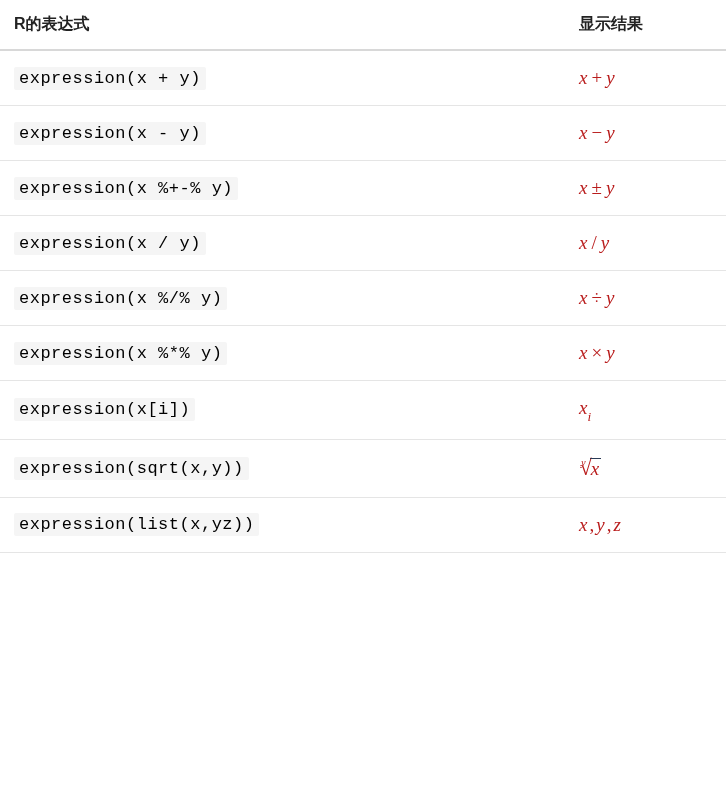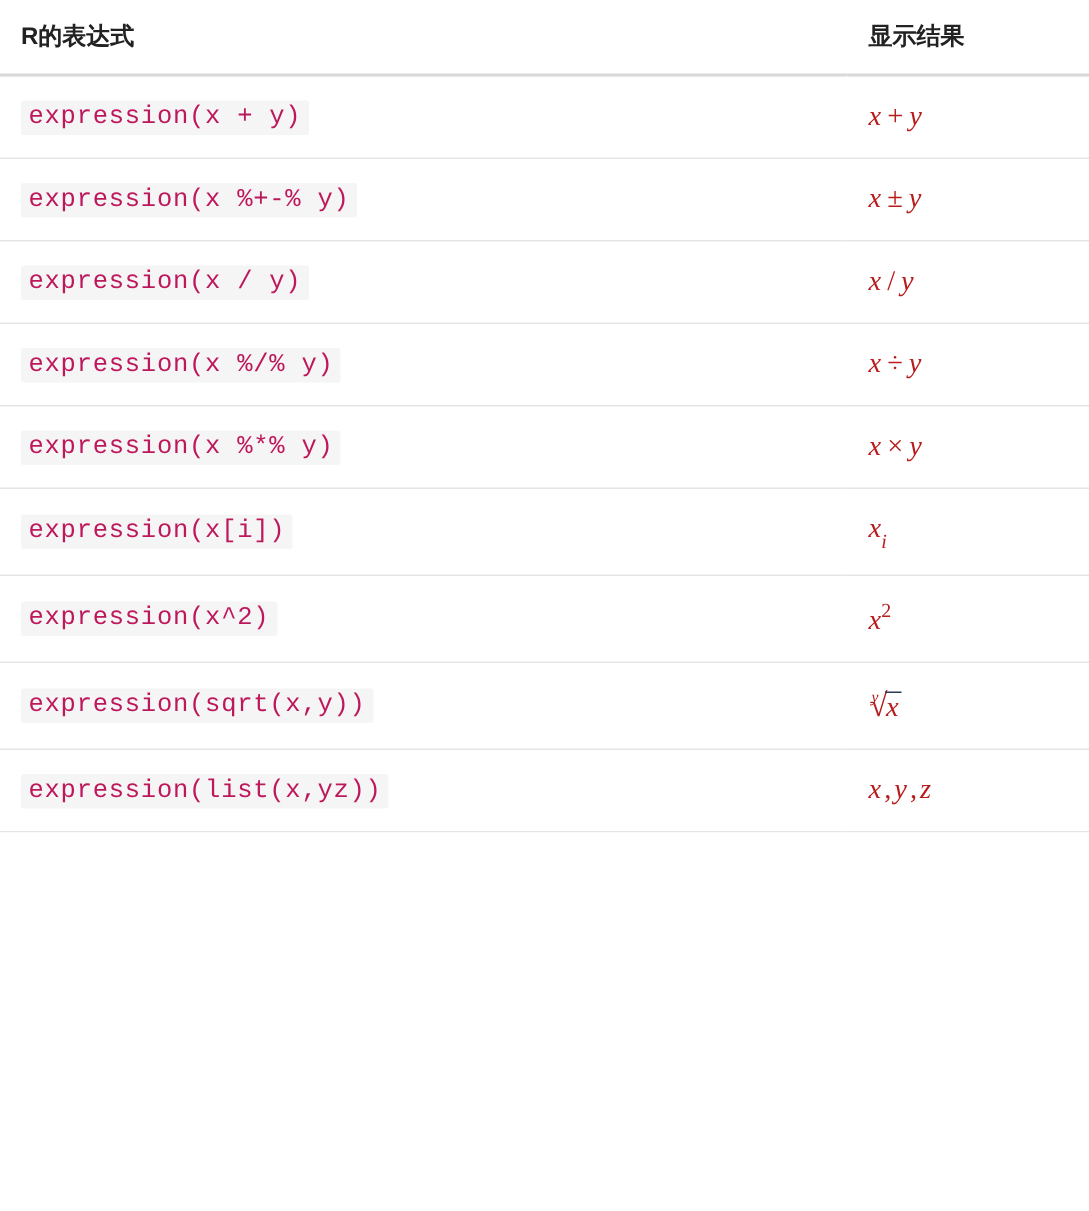--- a/index.html
+++ b/index.html
@@ -27,21 +27,21 @@
       padding: 16px 14px;
       border-bottom: 1px solid #e5e5e5;
       vertical-align: middle;
     }
     code {
       font-family: "Consolas", "Courier New", monospace;
       font-size: 17px;
       background: #f5f5f5;
       padding: 2px 5px;
       border-radius: 2px;
-      color: #be185d;
+      color: #000000;
       letter-spacing: 0.5px;
     }
     .math {
       font-family: "Cambria Math", "STIX", "Times New Roman", serif;
       font-style: italic;
       font-size: 19px;
       color: #b91c1c;
       white-space: nowrap;
     }
     .math .op {
@@ -93,44 +93,44 @@
       <th>R的表达式</th>
       <th>显示结果</th>
     </tr>
   </thead>
   <tbody id="tbody">
       <tr>
         <td><code>expression(x + y)</code></td>
         <td><span class="math">x<span class="op">+</span>y</span></td>
       </tr>
       <tr>
+        <td><code>expression(x - y)</code></td>
+        <td><span class="math">x<span class="op">−</span>y</span></td>
+      </tr>
+      <tr>
         <td><code>expression(x %+-% y)</code></td>
         <td><span class="math">x<span class="op">±</span>y</span></td>
       </tr>
       <tr>
         <td><code>expression(x / y)</code></td>
         <td><span class="math">x<span class="op">/</span>y</span></td>
       </tr>
       <tr>
         <td><code>expression(x %/% y)</code></td>
         <td><span class="math">x<span class="op">÷</span>y</span></td>
       </tr>
       <tr>
         <td><code>expression(x %*% y)</code></td>
         <td><span class="math">x<span class="op">×</span>y</span></td>
       </tr>
       <tr>
         <td><code>expression(x[i])</code></td>
         <td><span class="math">x<sub>i</sub></span></td>
       </tr>
       <tr>
-        <td><code>expression(x^2)</code></td>
-        <td><span class="math">x<sup>2</sup></span></td>
-      </tr>
-      <tr>
         <td><code>expression(sqrt(x,y))</code></td>
         <td><span class="math"><span class="sqrt">
               <span class="root-index">y</span>
               <span class="surd">√</span>
               <span class="radicand">x</span>
             </span></span></td>
       </tr>
       <tr>
         <td><code>expression(list(x,yz))</code></td>
         <td><span class="math">x<span class="op" style="padding:0 2px;">,</span>y<span class="op" style="padding:0 2px;">,</span>z</span></td>

